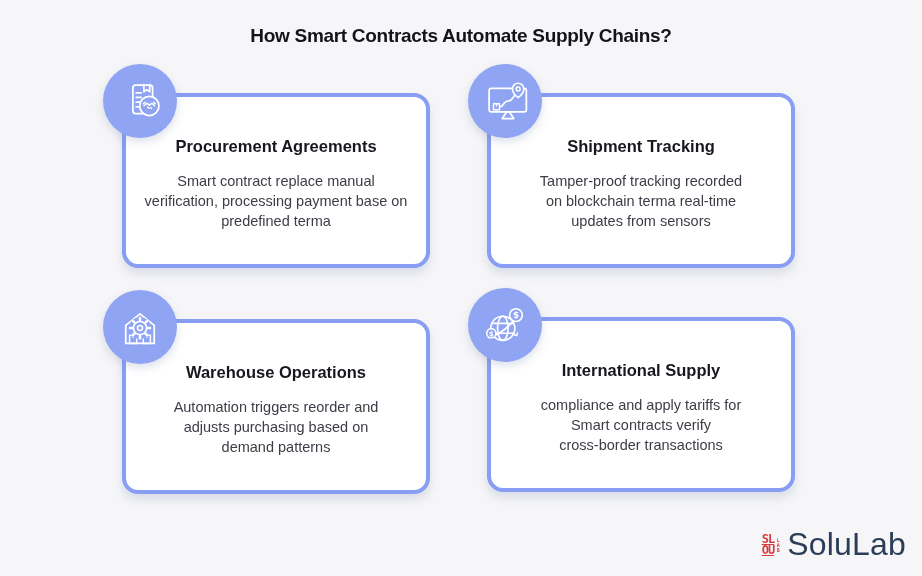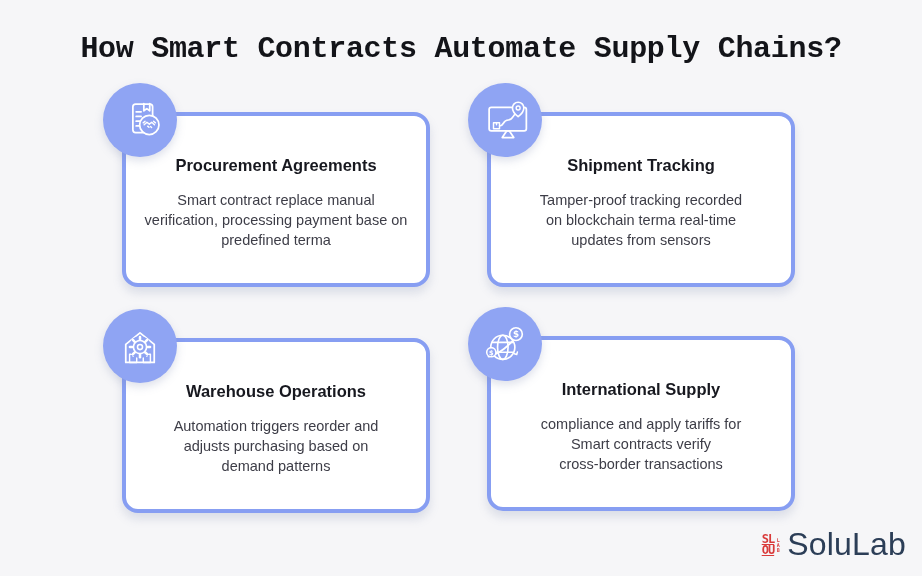--- a/index.html
+++ b/index.html
@@ -7,35 +7,33 @@
     width:922px;height:576px;
     background:#f6f6f8;
     font-family:"Liberation Sans", sans-serif;
     overflow:hidden;
   }
   .canvas{position:relative;width:922px;height:576px;background:#f6f6f8;}
 
   .main-title{
     position:absolute;top:12px;left:0;width:100%;
     text-align:center;
-    font-size:30px;font-weight:800;letter-spacing:-0.3px;
+    font-size:19px;font-weight:800;letter-spacing:-0.3px;
     color:#131419;
-    font-family:Liberation Mono, monospace;
   }
 
   .card{
     position:absolute;
     width:308px;height:175px;
     background:#ffffff;
     border:4px solid #879ef2;
     border-radius:16px;
     box-sizing:border-box;
     box-shadow:0 6px 10px rgba(125,135,175,0.22);
     text-align:center;
-    margin-top:19px;
   }
   .card-1{left:122px;top:93px;}
   .card-2{left:487px;top:93px;}
   .card-3{left:122px;top:319px;}
   .card-4{left:487px;top:317px;}
 
   .icon-circle{
     position:absolute;left:-23px;top:-33px;
     width:74px;height:74px;border-radius:50%;
     background:#8fa4f3;

